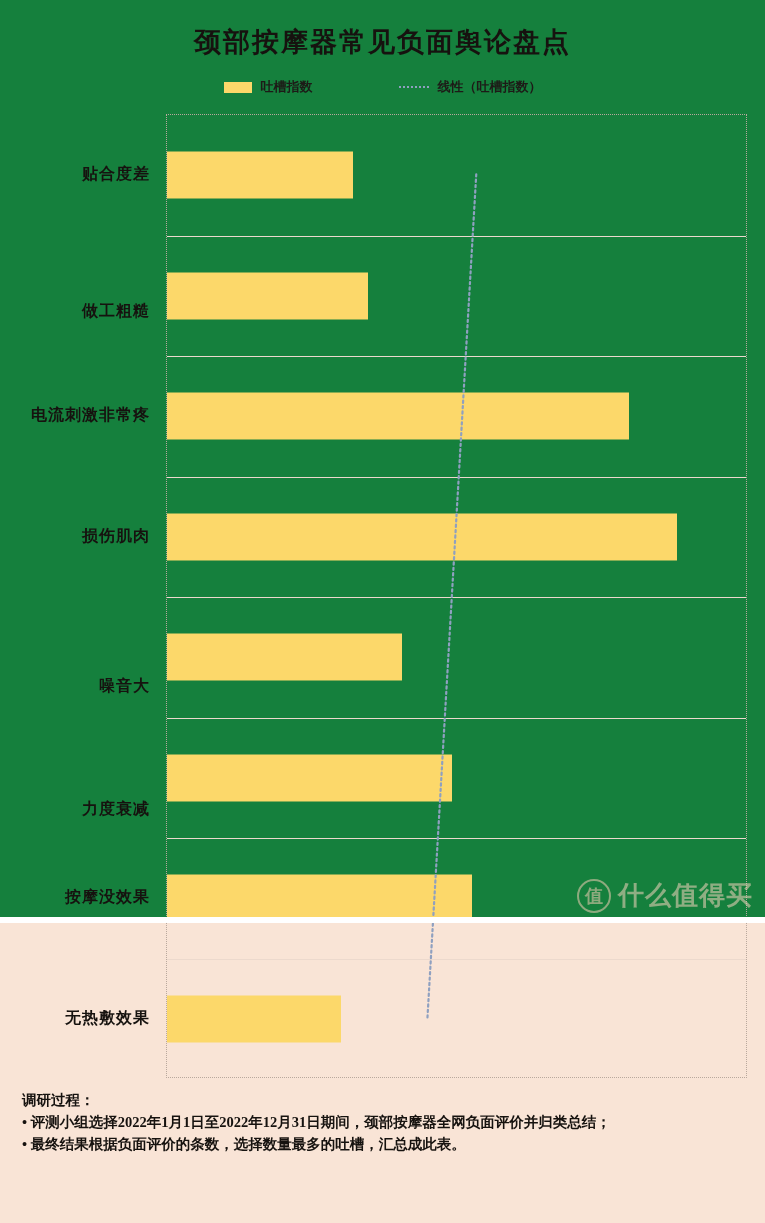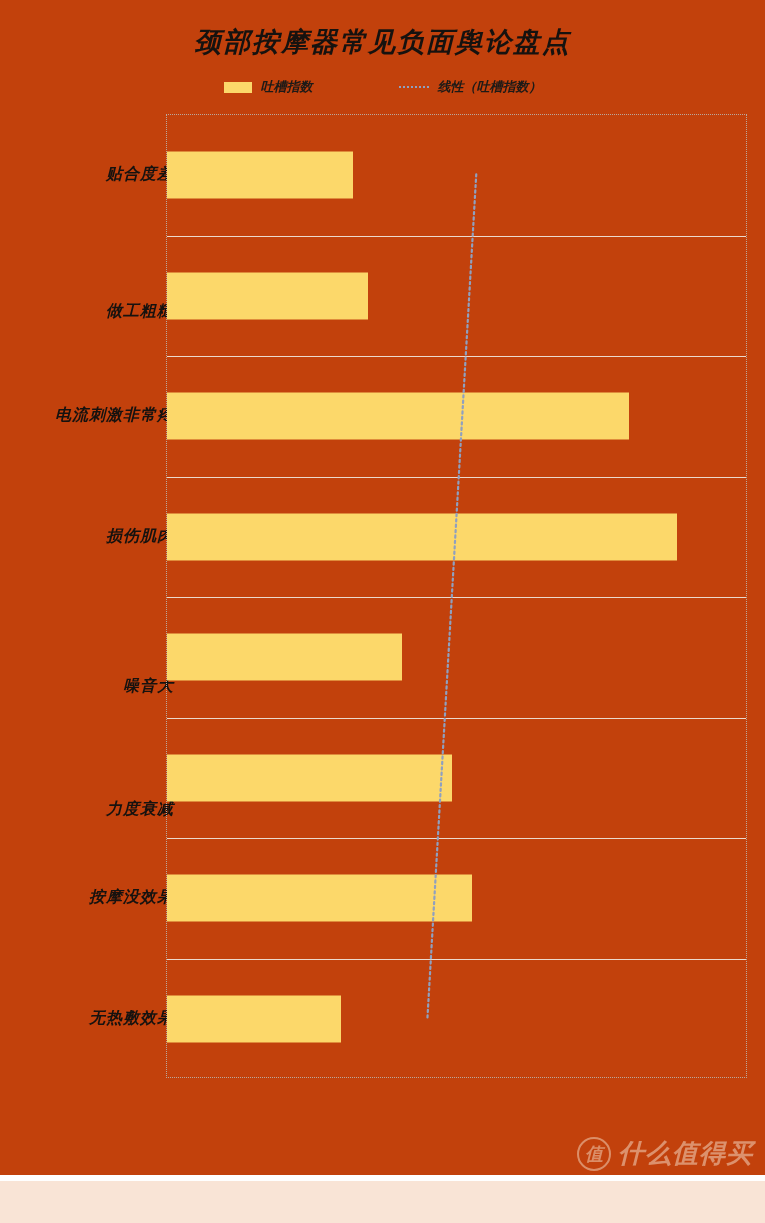--- a/index.html
+++ b/index.html
@@ -11,24 +11,23 @@
     height: 1223px;
     background: #f9e4d6;
     font-family: "Liberation Serif", "DejaVu Serif", serif;
     overflow: hidden;
     position: relative;
   }
 
   #page {
     position: relative;
     width: 765px;
-    height: 1181px;
-    background: #c2410c;
+    height: 923px;
+    background: #15803d;
     box-sizing: border-box;
-    font-style: italic;
   }
 
   
   .chart-title {
     position: absolute;
     top: 24px;
     left: 0;
     width: 765px;
     text-align: center;
     font-size: 27px;
@@ -112,21 +111,20 @@
     background: #fcd86a;
   }
 
   
   .cat-labels {
     position: absolute;
     left: 0;
     top: 114px;
     width: 158px;
     height: 964px;
-    padding-left: 24px;
   }
   .cat-label {
     position: absolute;
     right: 8px;
     text-align: right;
     font-size: 16px;
     font-weight: bold;
     color: #16120f;
     letter-spacing: 1px;
     white-space: nowrap;
@@ -260,20 +258,25 @@
         <div class="bar-band" style="top: 843.5px; height: 120.5px;">
           <div class="bar" title="无热敷效果: 30" style="width: 174.3px; background: rgb(252, 216, 106);"></div>
         </div>
       </div>
   </div>
 
   <svg class="trendline-svg" viewBox="0 0 765 1223" width="765" height="1223">
     <line id="trendline" x1="476.254" y1="174.25" x2="427.45" y2="1017.75" stroke="#8fa0c0" stroke-width="2.2" stroke-dasharray="2.2 3.2" stroke-linecap="round"></line>
   </svg>
 
+  <div class="footnote">
+    <span class="footnote-line">调研过程：</span>
+    <span class="footnote-line">• 评测小组选择2022年1月1日至2022年12月31日期间，颈部按摩器全网负面评价并归类总结；</span>
+    <span class="footnote-line">• 最终结果根据负面评价的条数，选择数量最多的吐槽，汇总成此表。</span>
+  </div>
 
   <div class="watermark">
     <span class="wm-badge">值</span>
     <span class="wm-text">什么值得买</span>
   </div>
 
   <div class="bottom-strip"></div>
 </div>
 
 </body></html>

